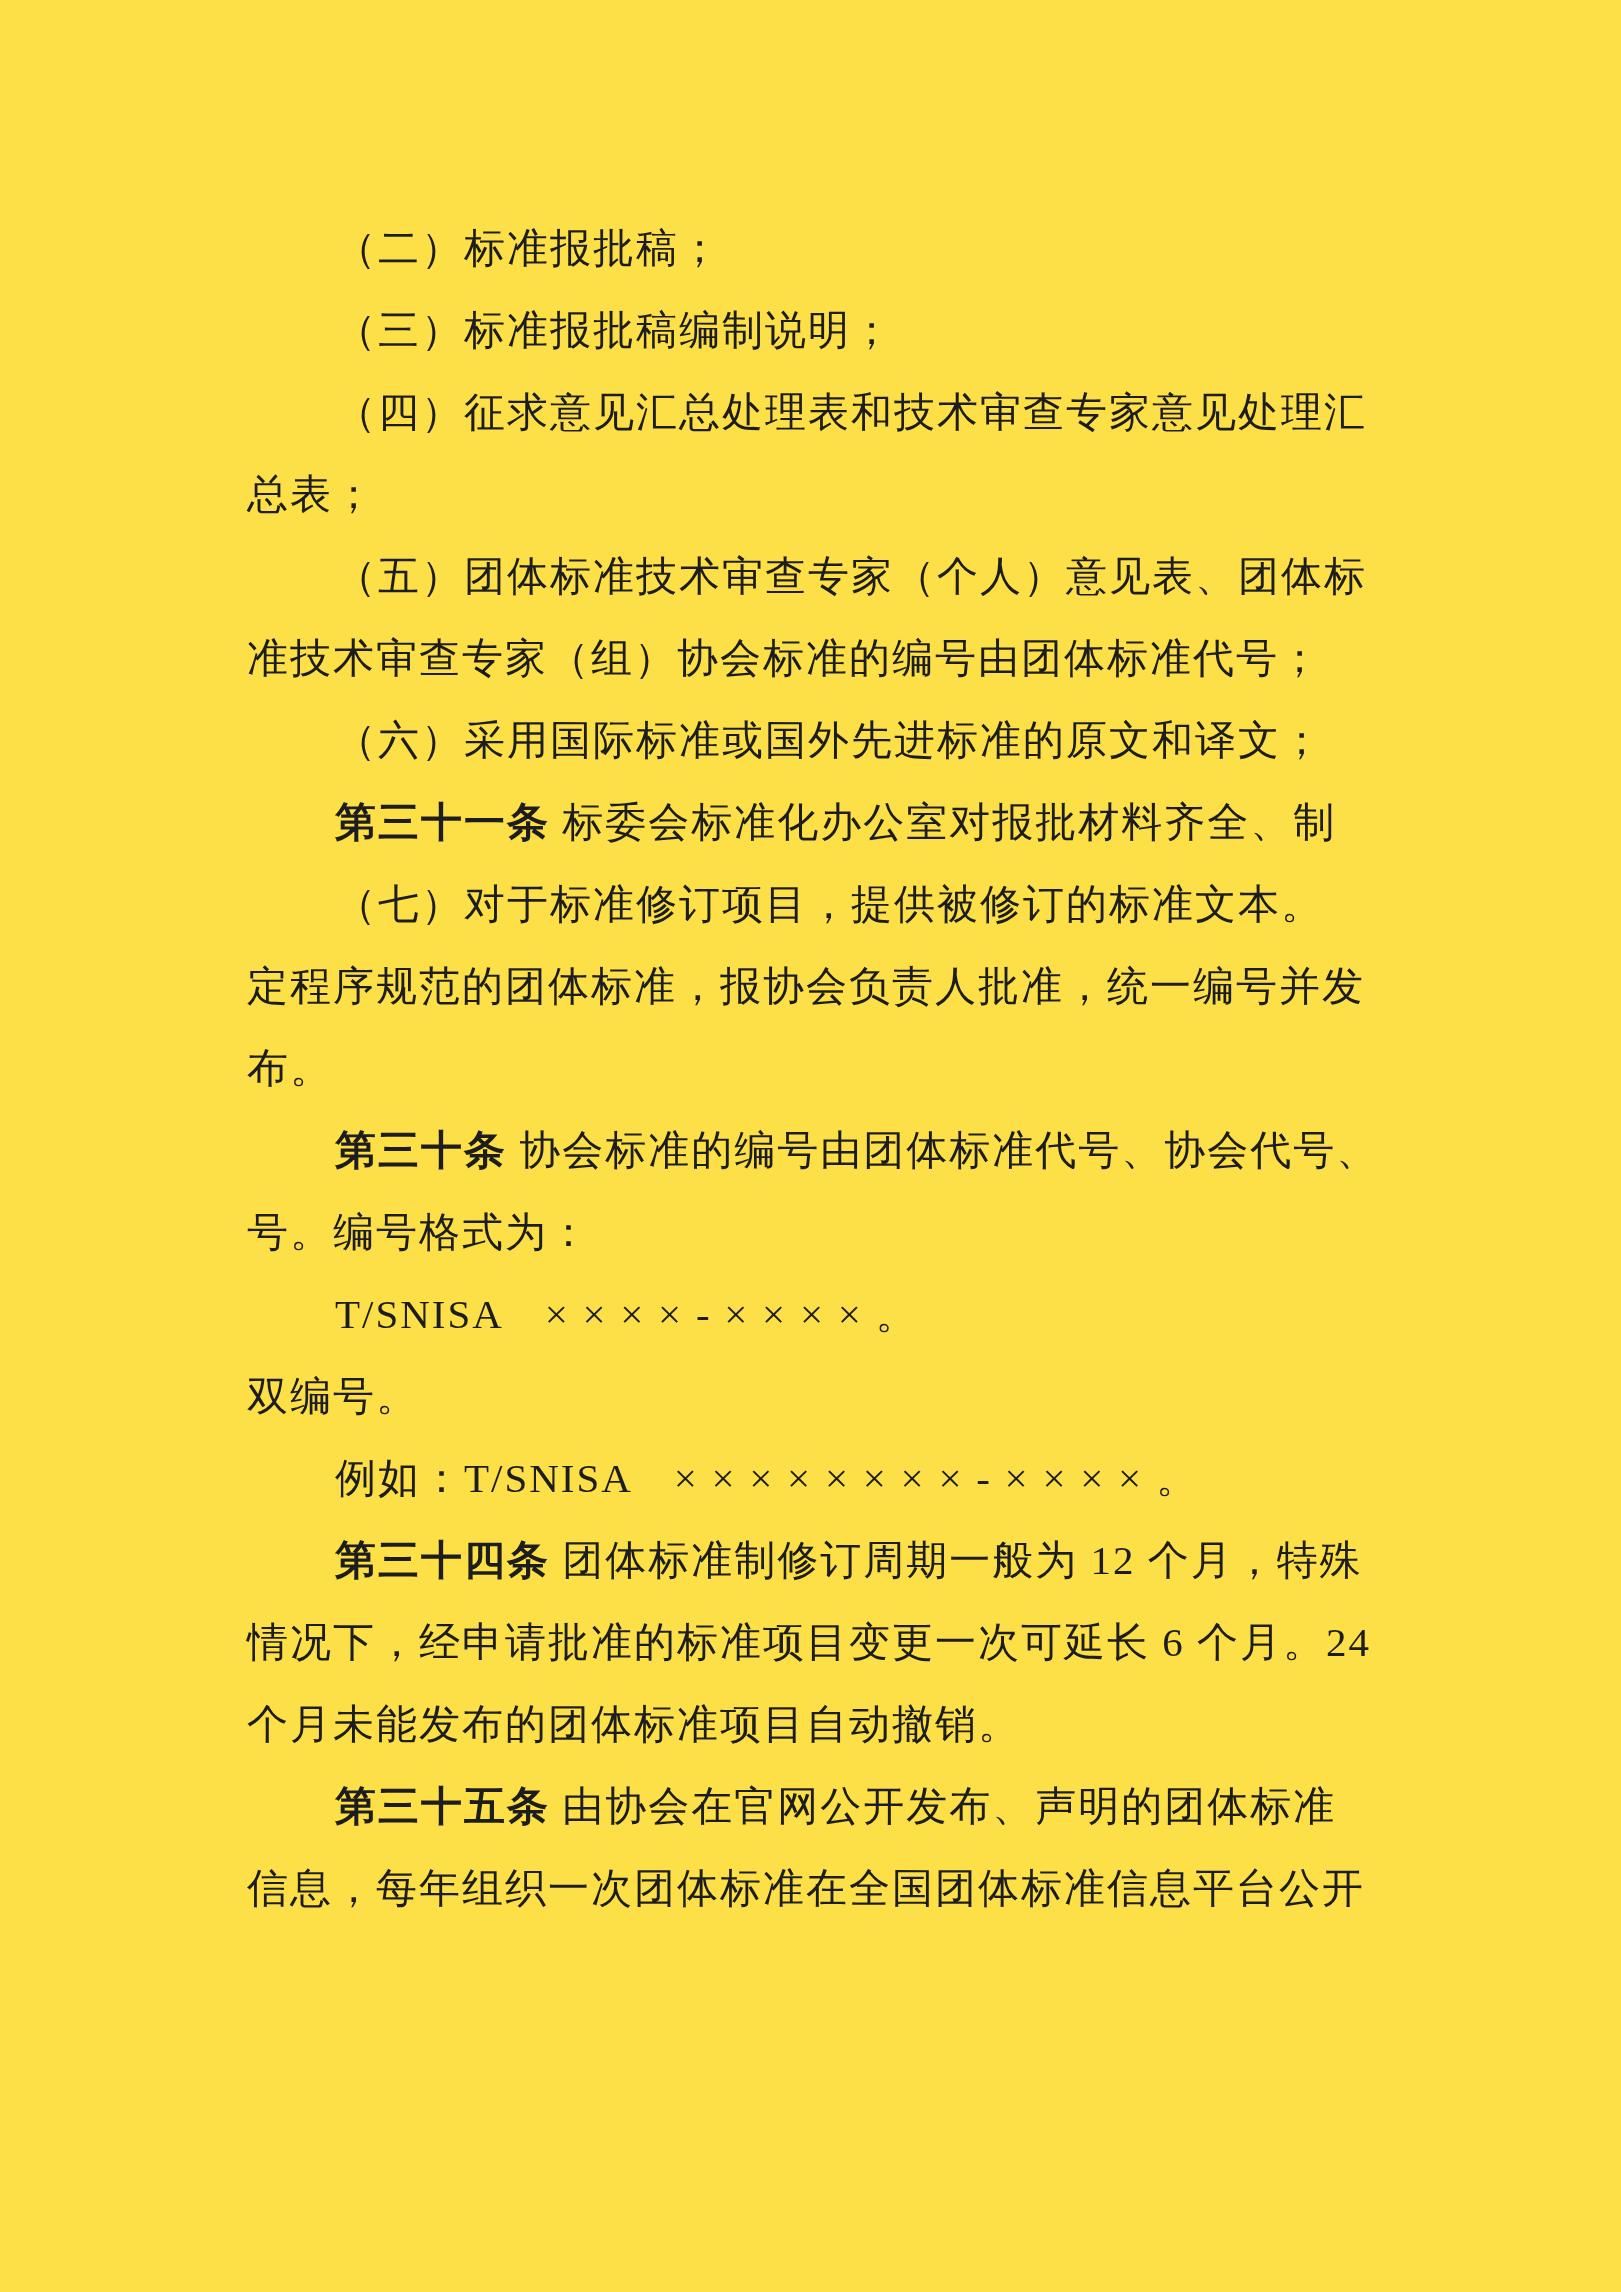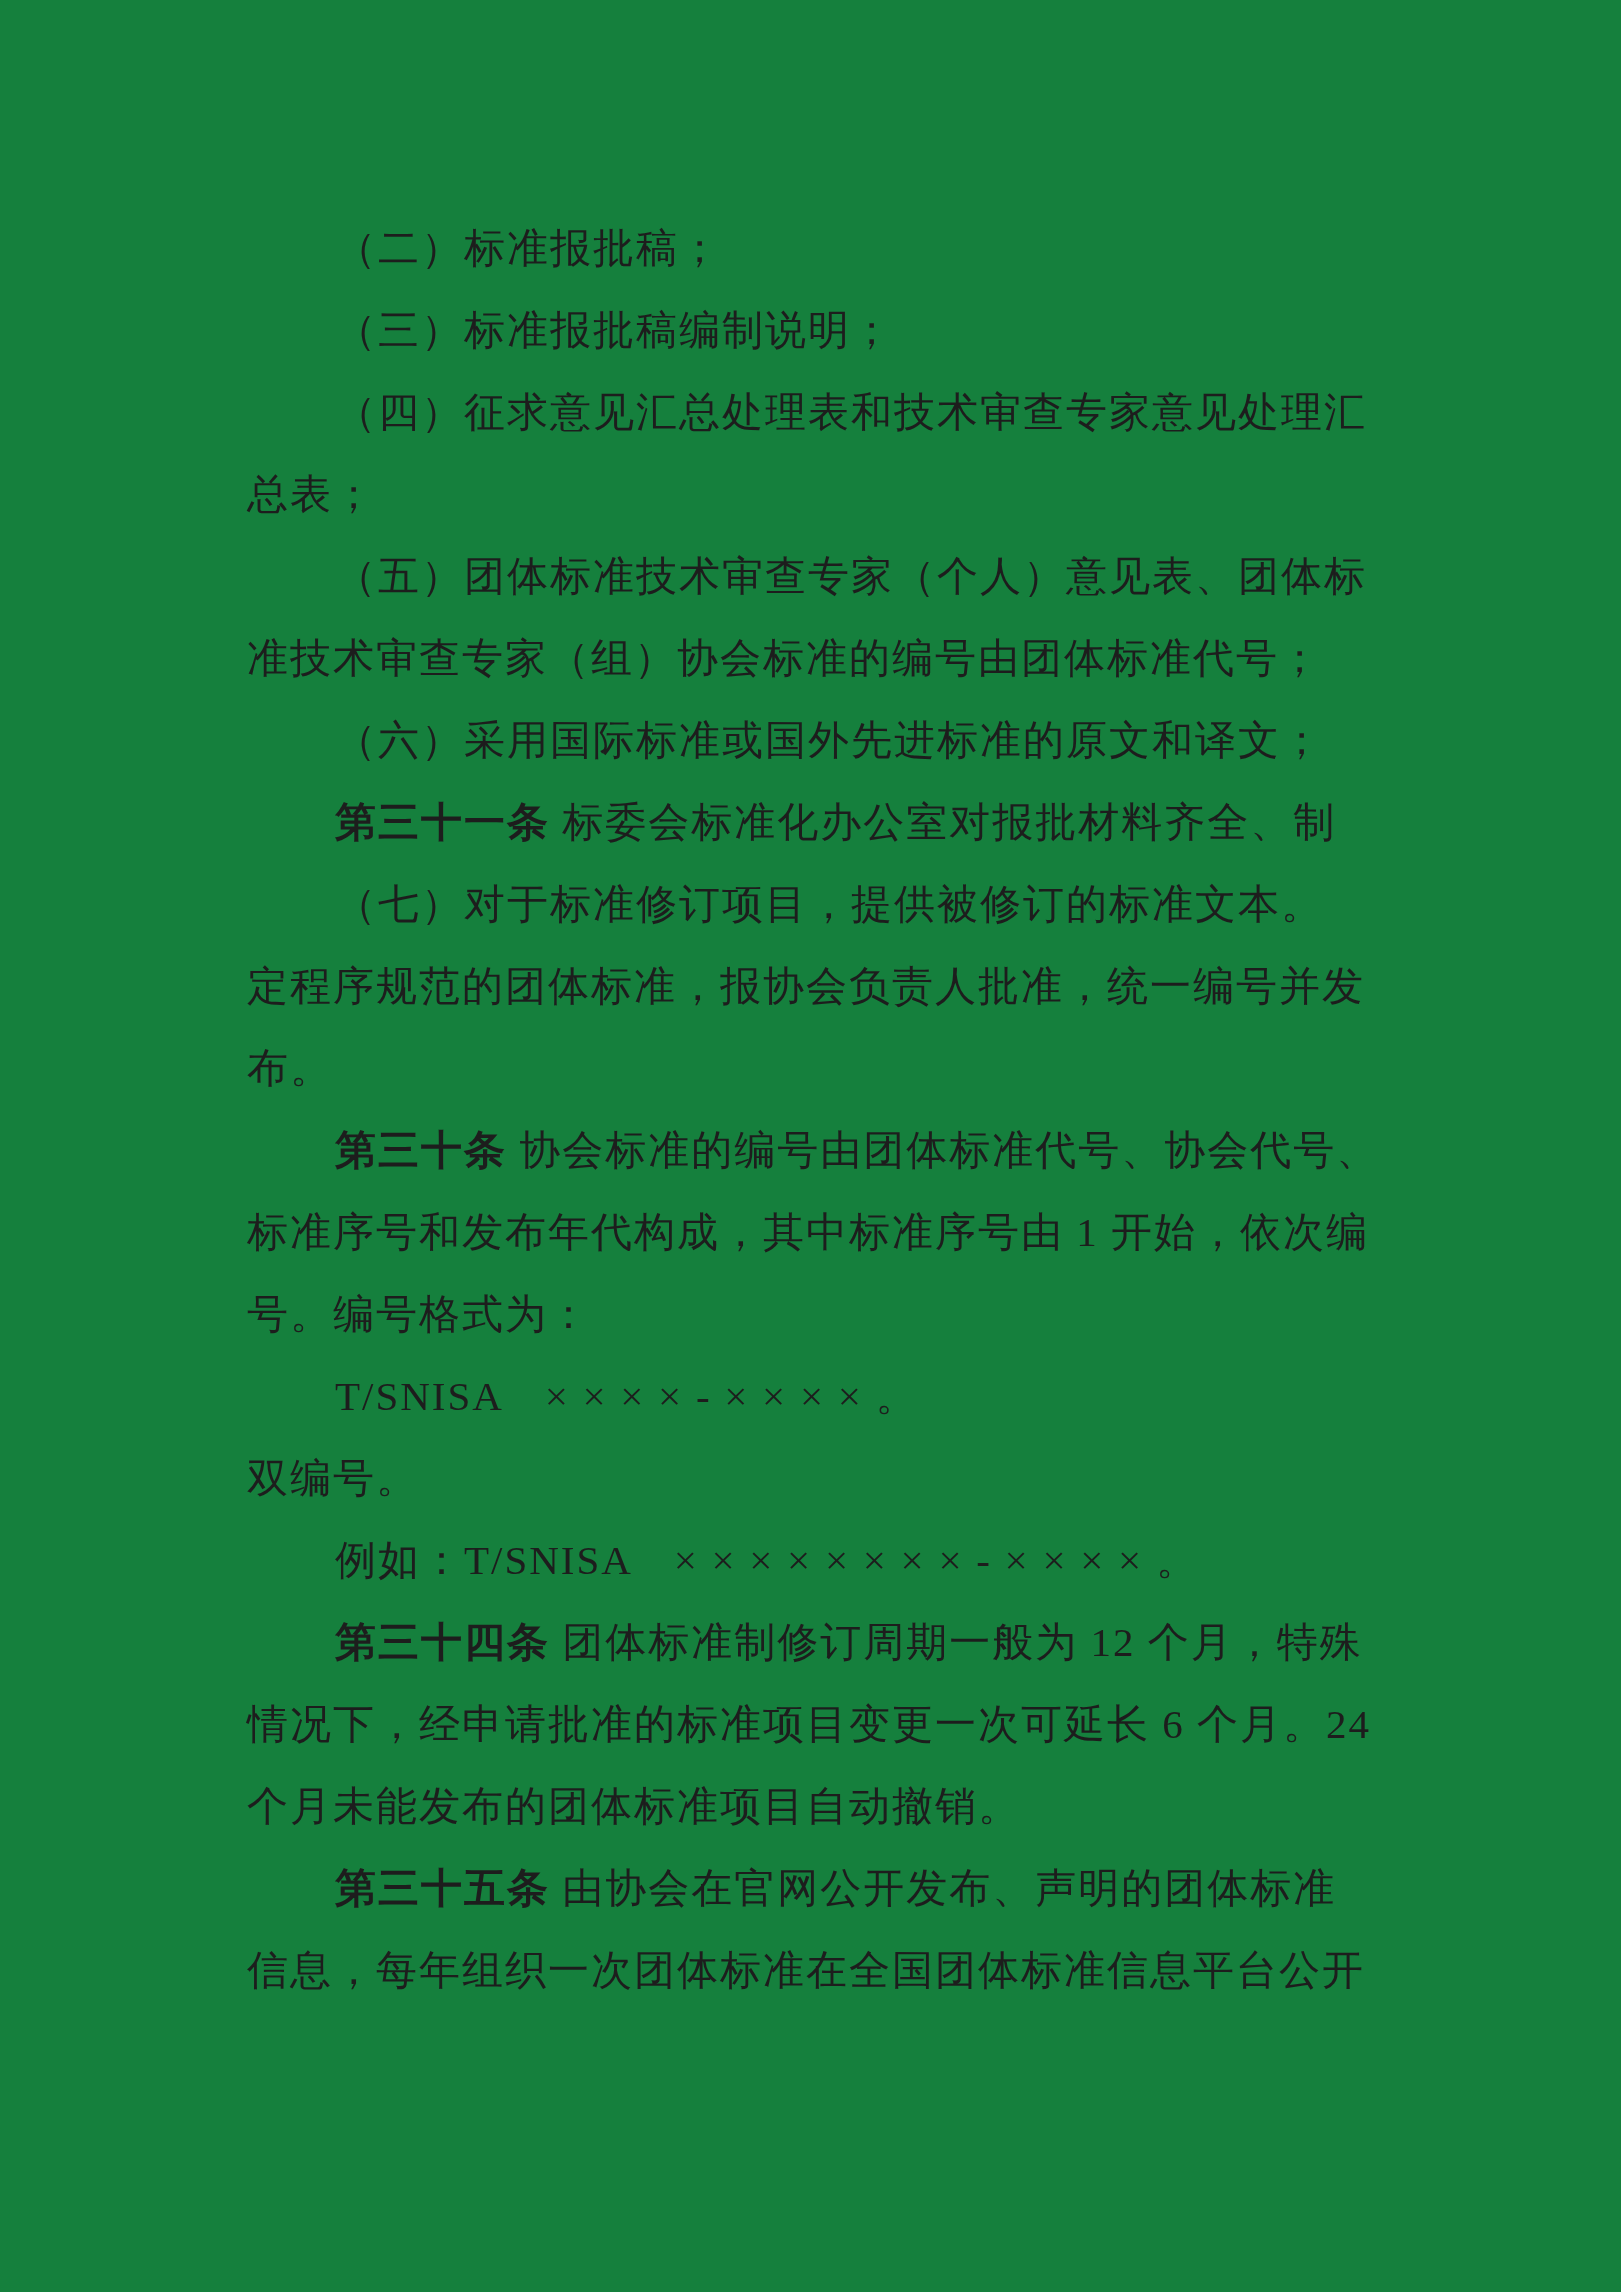--- a/index.html
+++ b/index.html
@@ -4,21 +4,21 @@
 <style>
   html, body {
     margin: 0;
     padding: 0;
     background: #ffffff;
   }
   .page {
     position: relative;
     width: 1621px;
     height: 2293px;
-    background: #15803d;
+    background: #fde047;
     overflow: hidden;
     font-family: "Liberation Serif", serif;
   }
   .doc-body {
     position: absolute;
     left: 247px;
     top: 207px;
     width: 1137px;
     color: #1d1d1d;
   }
@@ -49,21 +49,20 @@
       <div class="line indent"><span>（四）征求意见汇总处理表和技术审查专家意见处理汇</span></div>
       <div class="line"><span>总表；</span></div>
       <div class="line indent"><span>（五）团体标准技术审查专家（个人）意见表、团体标</span></div>
       <div class="line"><span>准技术审查专家（组）协会标准的编号由团体标准代号；</span></div>
       <div class="line indent"><span>（六）采用国际标准或国外先进标准的原文和译文；</span></div>
       <div class="line indent"><span class="b">第三十一条</span><span> 标委会标准化办公室对报批材料齐全、制</span></div>
       <div class="line indent"><span>（七）对于标准修订项目，提供被修订的标准文本。</span></div>
       <div class="line"><span>定程序规范的团体标准，报协会负责人批准，统一编号并发</span></div>
       <div class="line"><span>布。</span></div>
       <div class="line indent"><span class="b">第三十条</span><span> 协会标准的编号由团体标准代号、协会代号、</span></div>
-      <div class="line"><span>标准序号和发布年代构成，其中标准序号由 1 开始，依次编</span></div>
       <div class="line"><span>号。编号格式为：</span></div>
       <div class="line indent"><span>T/SNISA　</span><span class="wide">××××-××××</span><span>。</span></div>
       <div class="line"><span>双编号。</span></div>
       <div class="line indent"><span>例如：T/SNISA　</span><span class="wide">××××××××-××××</span><span>。</span></div>
       <div class="line indent"><span class="b">第三十四条</span><span> 团体标准制修订周期一般为 12 个月，特殊</span></div>
       <div class="line"><span>情况下，经申请批准的标准项目变更一次可延长 6 个月。24</span></div>
       <div class="line"><span>个月未能发布的团体标准项目自动撤销。</span></div>
       <div class="line indent"><span class="b">第三十五条</span><span> 由协会在官网公开发布、声明的团体标准</span></div>
       <div class="line"><span>信息，每年组织一次团体标准在全国团体标准信息平台公开</span></div>
     </div>

